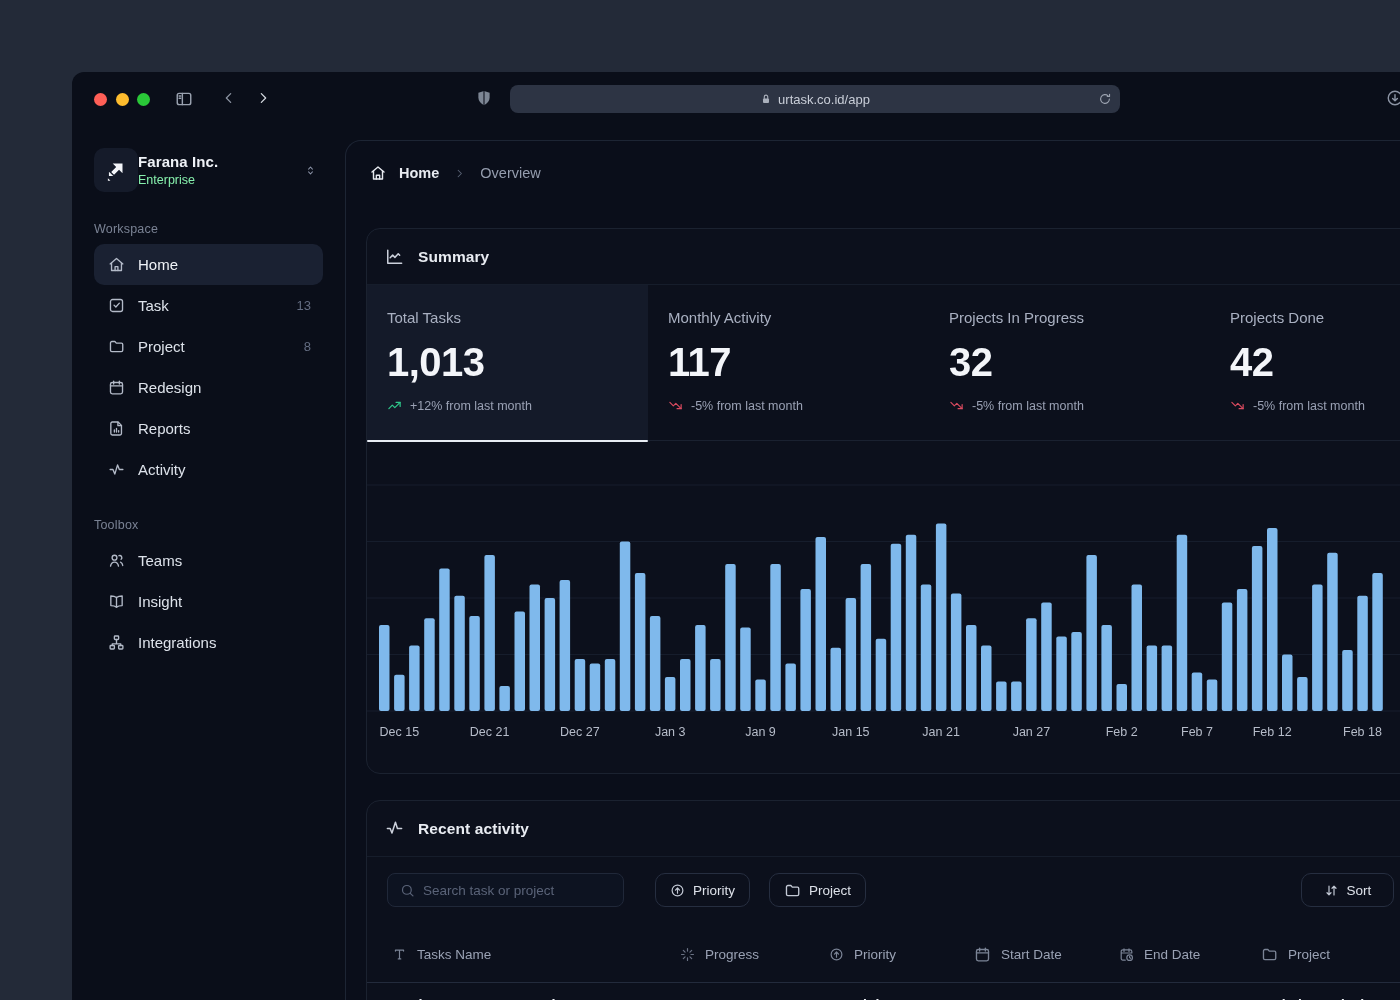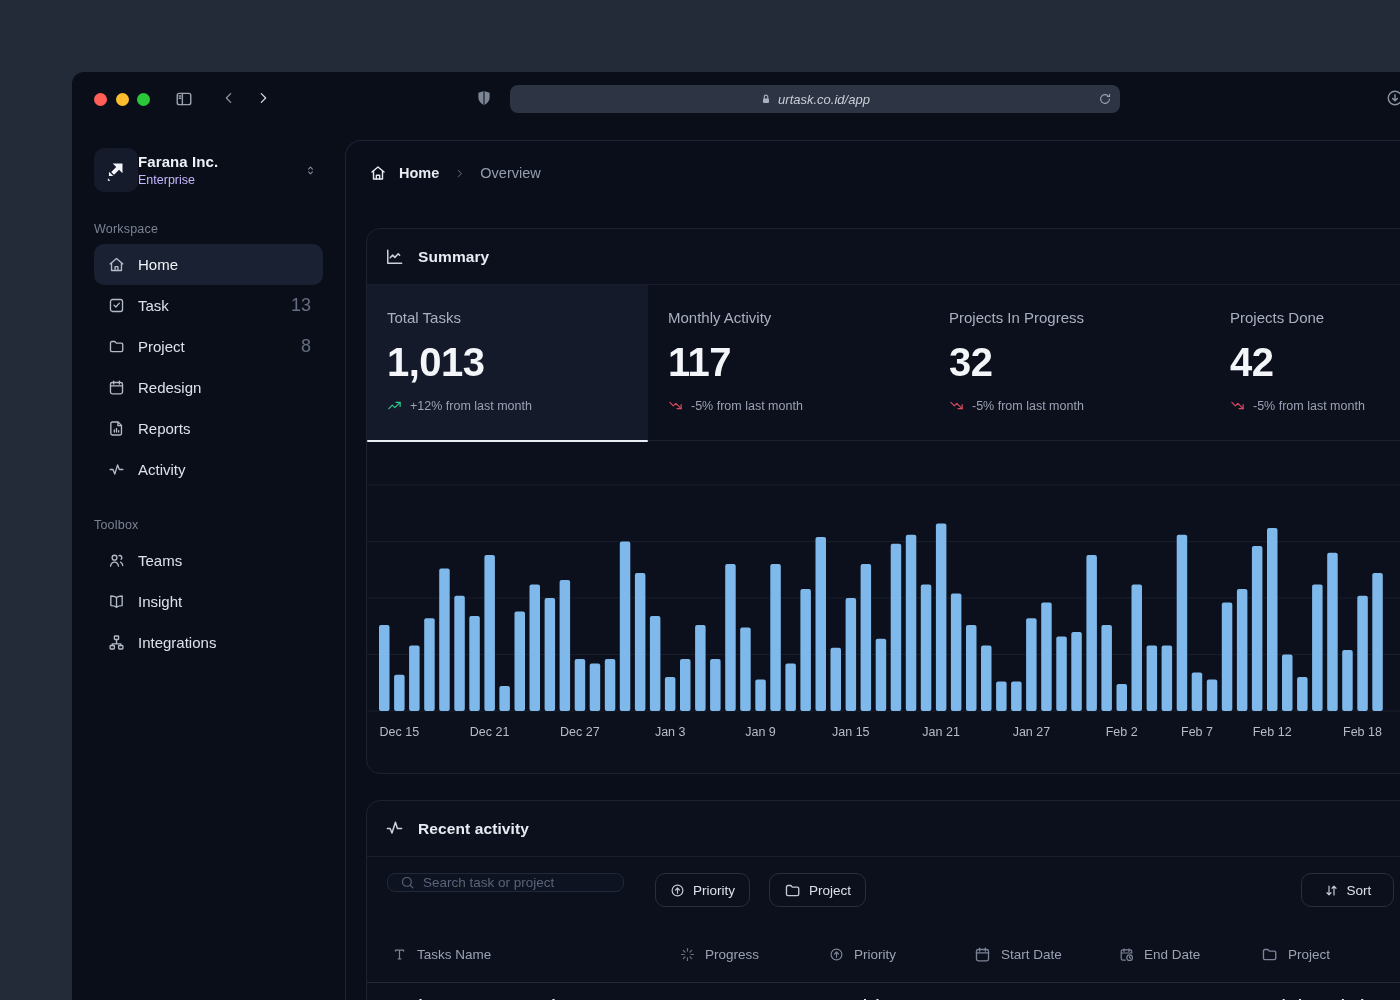--- a/index.html
+++ b/index.html
@@ -17,43 +17,43 @@
     position:absolute; left:72px; top:72px; width:1380px; height:1000px;
     background:#0a0e19; border-radius:12px; overflow:hidden;
   }
   .toolbar { position:relative; height:54px; }
   .traffic { position:absolute; top:21px; left:22px; display:flex; gap:8.5px; }
   .traffic span { width:13px; height:13px; border-radius:50%; display:block; }
   .tb-icon { position:absolute; color:#9aa2b0; }
   .urlbar {
     position:absolute; left:438px; top:13px; width:610px; height:28px;
     background:#2d3444; border-radius:8px; display:flex; align-items:center; justify-content:center;
-    color:#c9ced8; font-size:13px;font-style:italic;
+    color:#c9ced8; font-size:13px;
   }
   .urlbar .lock { margin-right:6px; color:#aab0bc; }
   .urlbar .reload { position:absolute; right:8px; color:#9aa1ae; }
 
   
   .app { position:absolute; left:0; top:54px; right:0; bottom:0; }
 
   .sidebar { position:absolute; left:0; top:0; width:273px; bottom:0; padding:20px 22px 0 22px; }
   .org { display:flex; align-items:center; gap:0; position:relative; height:48px; }
   .org-logo { width:44px; height:44px; border-radius:10px; background:#151b2a; display:flex; align-items:center; justify-content:center; }
   .org-name { font-size:15px; font-weight:700; color:#eef1f6; letter-spacing:.1px; }
-  .org-plan { font-size:12.5px; color:#c4b5fd; margin-top:3px; }
+  .org-plan { font-size:12.5px; color:#86efac; margin-top:3px; }
   .org-chevron { position:absolute; right:6px; color:#8a92a6; }
   .section-label { font-size:12.5px; color:#7a8294; margin:28px 0 8px 0; letter-spacing:.2px; }
   .nav-item {
     display:flex; align-items:center; gap:13px; height:41px; padding:0 12px 0 14px;
     border-radius:10px; color:#dde2ea; font-size:15px; cursor:pointer;
   }
   .nav-item .ni-icon { color:#b3bac8; display:flex; }
   .nav-item.active { background:#1a2132; }
   .nav-item.active .ni-label { color:#f0f3f8; }
-  .nav-badge { margin-left:auto; font-size:18px; color:#646d82; }
+  .nav-badge { margin-left:auto; font-size:13px; color:#646d82; }
 
   .panel {
     position:absolute; left:273px; top:14px; right:-60px; bottom:-20px;
     border:1px solid #1d2534; border-right:none; border-bottom:none;
     border-top-left-radius:16px; background:#0a0e1a;
   }
   .panel-header { position:relative; height:64px; }
   .breadcrumb { position:absolute; left:23px; top:0; height:64px; display:flex; align-items:center; gap:14px; }
   .breadcrumb .bc-home-wrap { display:flex; align-items:center; gap:12px; color:#e7eaf0; }
   .bc-home { font-size:14.5px; font-weight:600; color:#e7eaf0; }
@@ -79,21 +79,21 @@
   .stat-value { font-size:40px; font-weight:600; color:#f3f5f9; margin-top:14px; letter-spacing:-.5px; }
   .stat-delta { display:flex; align-items:center; gap:8px; margin-top:13px; font-size:12.5px; color:#9aa1b4; }
   .trend-up { color:#2fc98c; display:flex; }
   .trend-down { color:#d84a5f; display:flex; }
 
   .chart-wrap { position:relative; height:331px; overflow:hidden; }
 
   
   .controls { position:relative; height:70px; }
   .ra-search {
-    position:absolute; left:20px; top:16px; width:237px; height:19px;
+    position:absolute; left:20px; top:16px; width:237px; height:34px;
     background:#0d1321; border:1px solid #202839; border-radius:8px;
     display:flex; align-items:center; gap:8px; padding:0 12px; color:#5a6378;
   }
   .ra-search input { background:transparent; border:none; outline:none; width:100%; color:#aeb5c4; font-size:13.5px; font-family:inherit; }
   .ra-search input::placeholder { color:#5a6378; }
   .pill-btn {
     position:absolute; top:16px; height:34px; display:flex; align-items:center; gap:8px;
     padding:0 14px; border:1px solid #262e40; border-radius:10px; background:transparent;
     color:#dde1e9; font-size:13.5px; font-family:inherit; cursor:pointer;
   }

